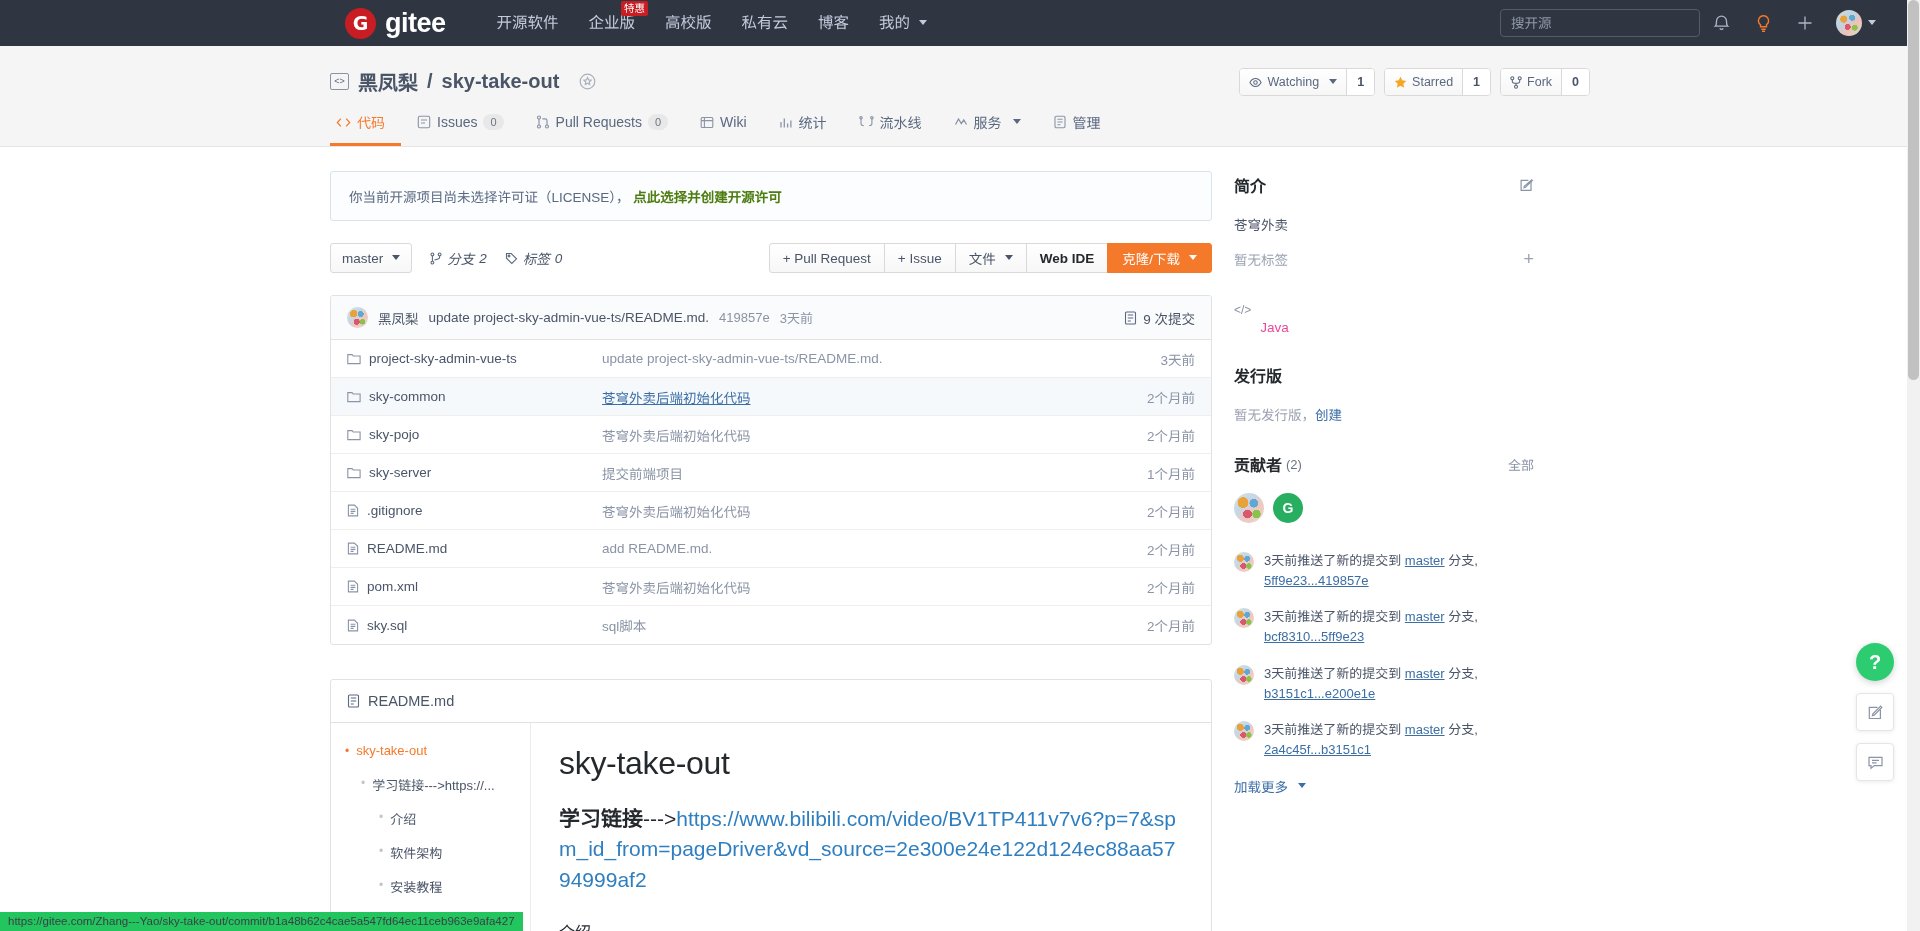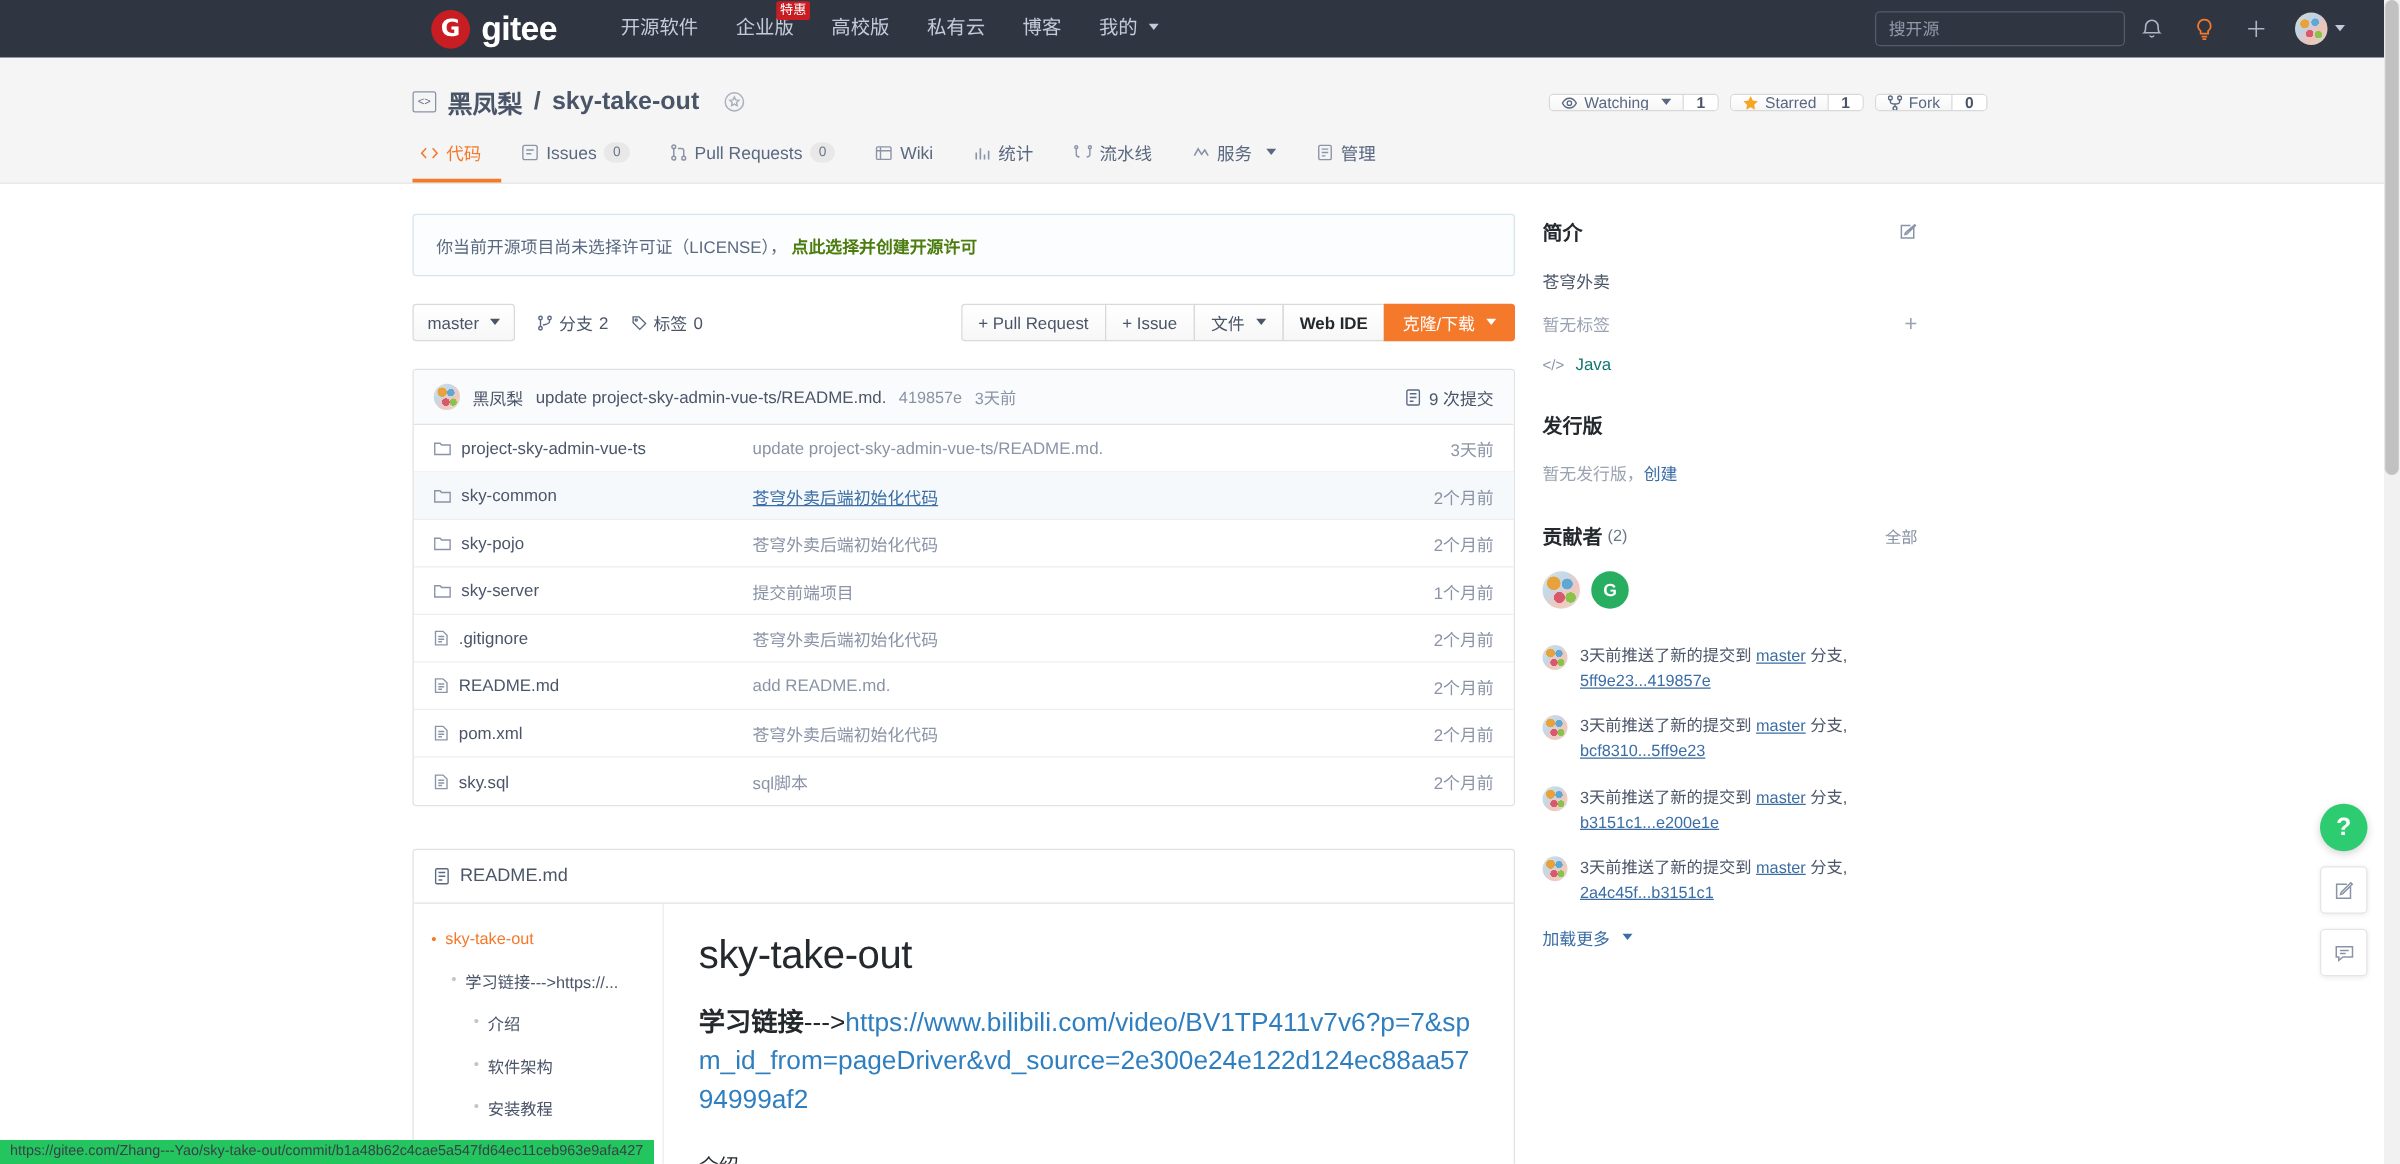--- a/index.html
+++ b/index.html
@@ -102,21 +102,21 @@
     width: 19px; height: 17px; border: 1px solid #8794a8;
     border-radius: 2px; display: flex; align-items: center;
     justify-content: center; font-size: 9px; color: #5a6880; font-weight: normal;
   }
   .badge-icon { margin-left: 10px; opacity: .7; }
 
   .repo-actions { margin-left: auto; display: flex; gap: 9px; padding-top: 2px; }
   .btn-group {
     display: flex; align-items: stretch;
     border: 1px solid #d9d9d9; border-radius: 4px; overflow: hidden;
-    background: #fff; height: 14px;
+    background: #fff; height: 28px;
   }
   .btn-group .part {
     display: flex; align-items: center; gap: 5px;
     padding: 0 9px; font-size: 12.5px; color: #5a6880;
     background: linear-gradient(#ffffff,#f6f6f6); cursor: pointer;
   }
   .btn-group .count {
     border-left: 1px solid #d9d9d9; padding: 0 10px;
     display: flex; align-items: center; font-size: 12.5px;
     color: #4a5568; background: #fff; font-weight: bold;
@@ -151,21 +151,21 @@
 
   .toolbar { display: flex; align-items: center; margin-bottom: 22px; }
   .branch-btn {
     border: 1px solid #d9d9d9; border-radius: 3px;
     background: linear-gradient(#ffffff,#f7f7f7);
     padding: 0 11px; height: 30px; display: flex; align-items: center;
     font-size: 13.5px; color: #4a5568; cursor: pointer; gap: 4px;
   }
   .meta-link {
     display: flex; align-items: center; gap: 5px;
-    margin-left: 18px; font-size: 13.5px; color: #4a5568; cursor: pointer;
+    margin-left: 18px; font-size: 13.5px; color: #4a5568; cursor: pointer; font-style: italic;
   }
   .toolbar-right { margin-left: auto; display: flex; align-items: stretch; }
   .tb-btn {
     border: 1px solid #d9d9d9; background: linear-gradient(#ffffff,#f7f7f7);
     height: 30px; padding: 0 13px; display: flex; align-items: center;
     font-size: 13.5px; color: #4a5568; cursor: pointer;
     margin-left: -1px; gap: 4px; white-space: nowrap;
   }
   .tb-btn:first-child { border-radius: 3px 0 0 3px; margin-left: 0; }
   .tb-btn.webide { font-weight: bold; color: #24292e; }
@@ -261,21 +261,21 @@
   .side-h .right { margin-left: auto; font-size: 13px; font-weight: normal; color: #8a94a6; cursor: pointer; }
   .side-row {
     display: flex; align-items: center;
     font-size: 13.5px; color: #4a5568; margin-bottom: 15px;
   }
   .side-row.muted { color: #9aa3b2; }
   .side-row .plus { margin-left: auto; color: #9aa3b2; font-size: 18px; cursor: pointer; line-height: 1; }
   .side-row a { color: #3b6ea5; text-decoration: none; }
   .lang-row { display: flex; align-items: center; gap: 9px; font-size: 13.5px; }
   .lang-row .code-ic { color: #8a94a6; font-size: 12px; }
-  .lang-row a { color: #0f766e; text-decoration: none; }
+  .lang-row a { color: #ec4899; text-decoration: none; margin-top: 36px; }
 
   .contrib-avatars { display: flex; gap: 9px; align-items: center; }
   .c-av {
     width: 30px; height: 30px; border-radius: 50%; overflow: hidden; position: relative;
     background: linear-gradient(135deg,#eadfcd,#c3d9ea,#f2c7bd,#d4e3d3); cursor: pointer;
   }
   .c-av::after {
     content:''; position:absolute; inset:0;
     background:
       radial-gradient(circle at 30% 32%, #e8a23c 0 18%, transparent 19%),

